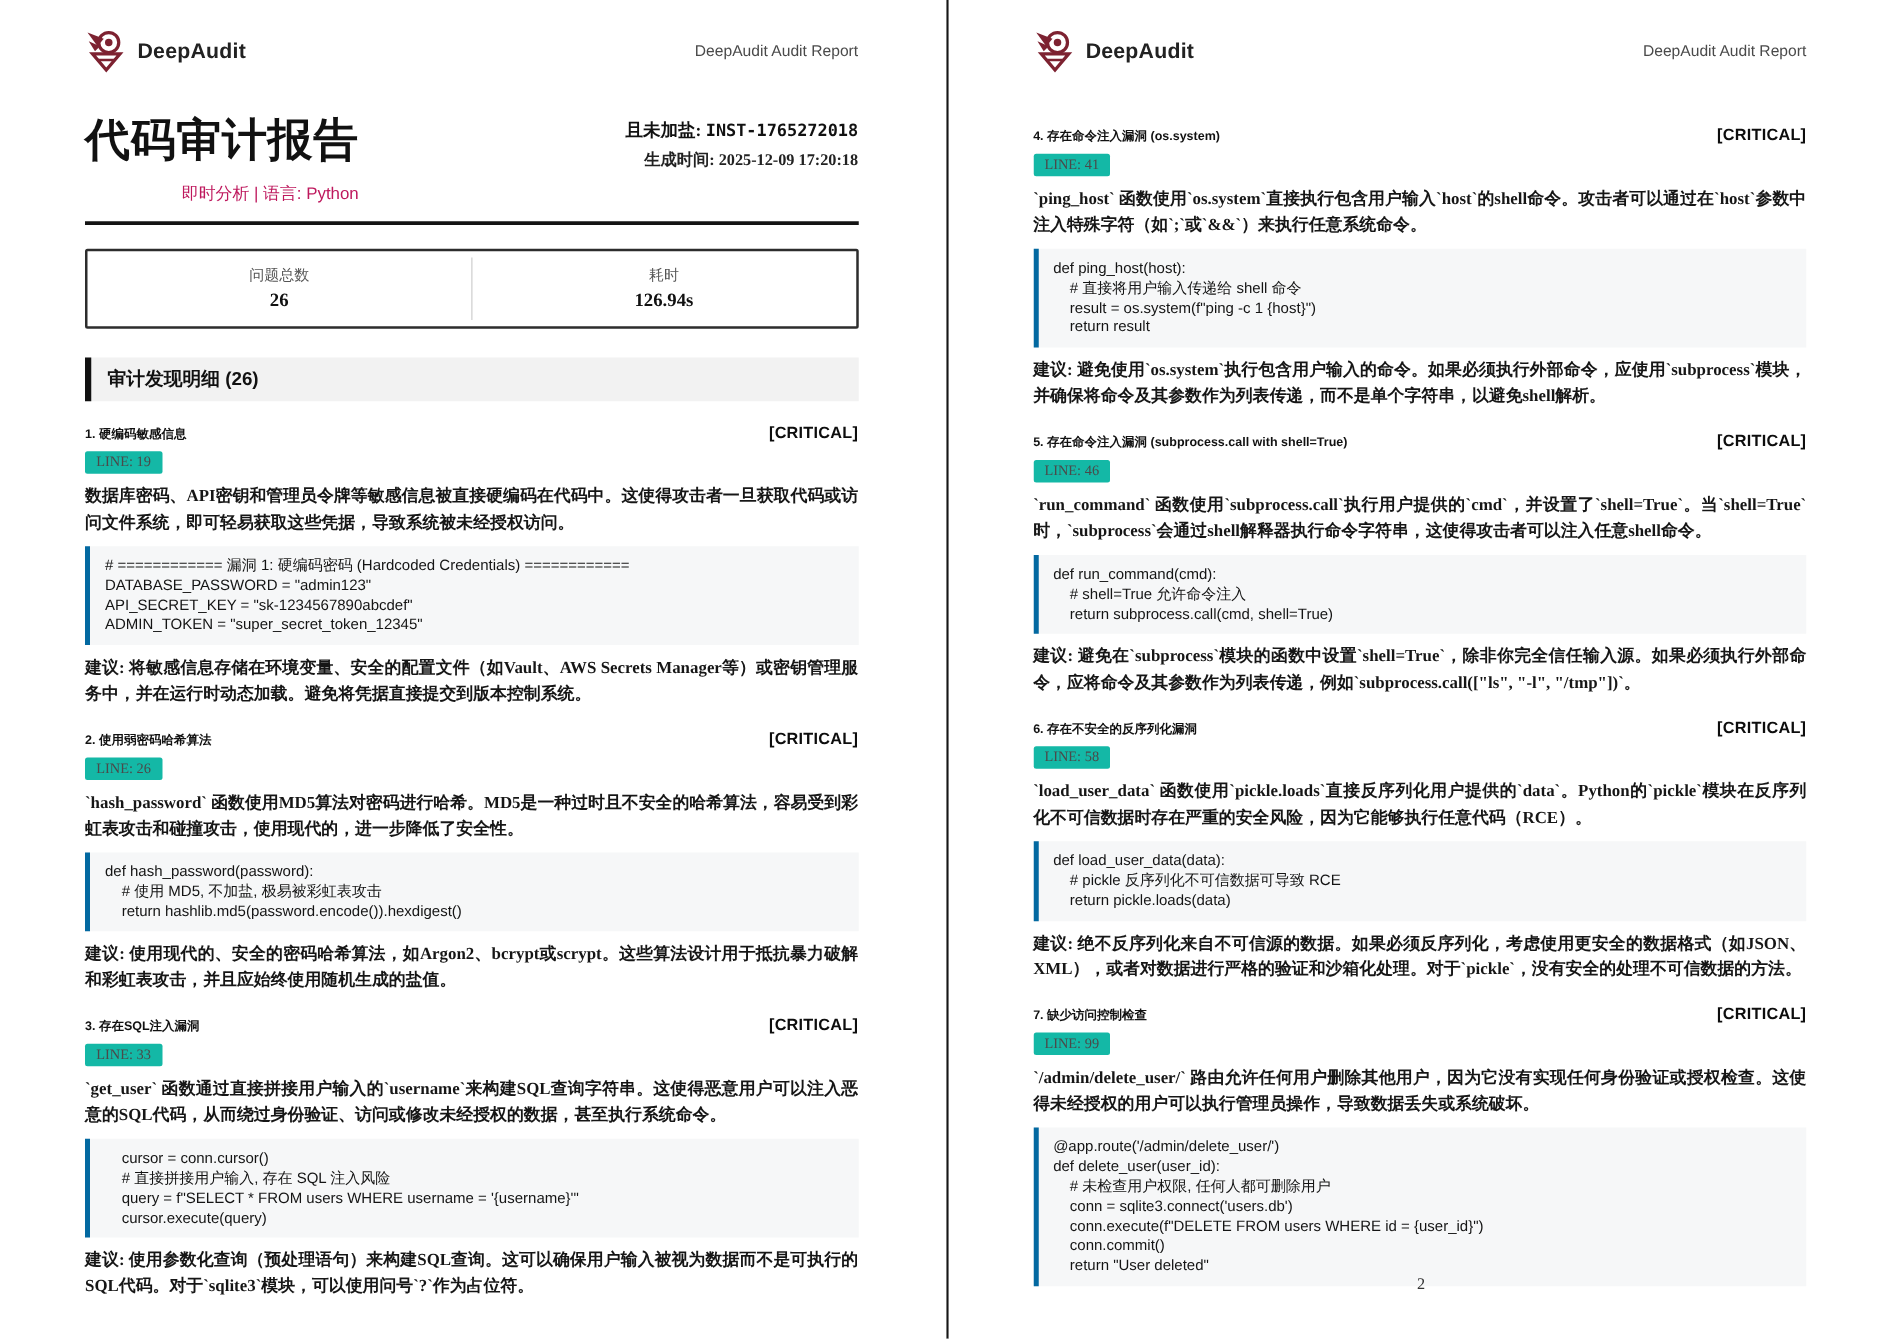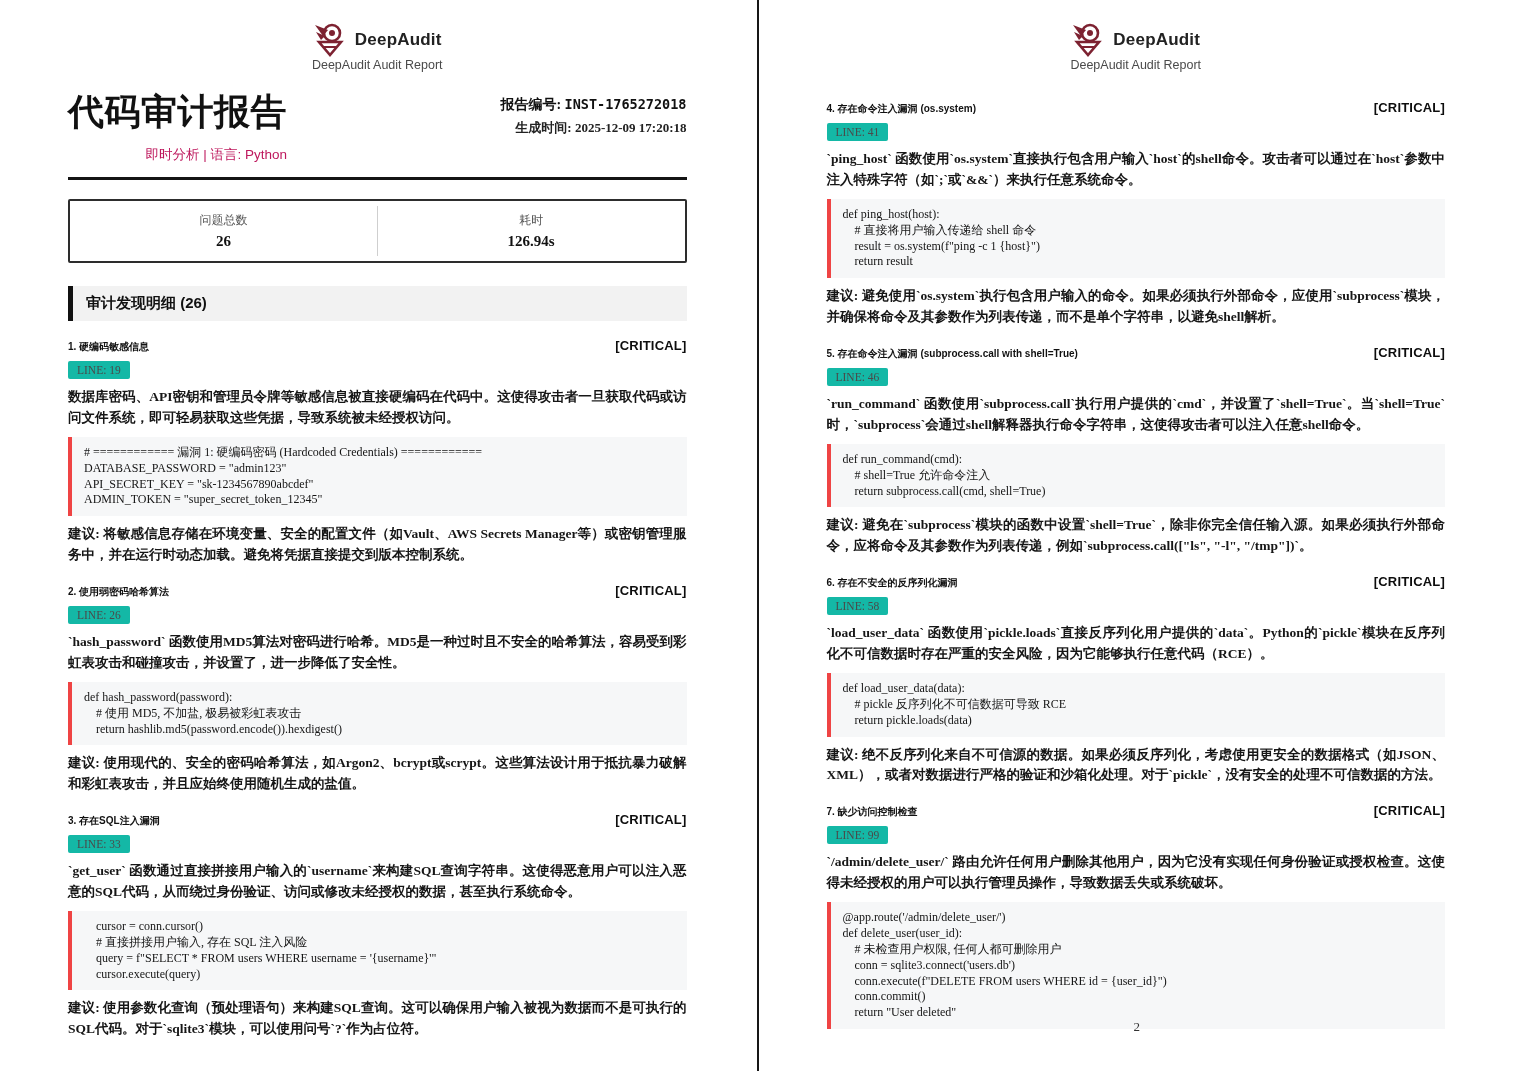--- a/index.html
+++ b/index.html
@@ -24,21 +24,20 @@
     background: #161616;
     flex: 0 0 2px;
   }
   
   .doc-header {
     margin-top: 22px;
     height: 38px;
     display: flex;
     align-items: center;
     justify-content: space-between;
-    flex-direction: column;
   }
   .brand { display: flex; align-items: center; gap: 8px; }
   .brand-name { font-size: 17px; font-weight: 700; color: #222; letter-spacing: .2px; }
   .header-right { font-size: 12.5px; color: #4a4a4a; }
   
   .title-row { margin-top: 28px; display: flex; justify-content: space-between; align-items: flex-start; }
   .report-title { font-size: 36px; font-weight: 800; color: #111; letter-spacing: .5px; }
   .report-subtitle { margin-top: 9px; font-size: 13.5px; color: #be185d; text-align: right; }
   .meta { text-align: right; margin-top: 8px; font-family: "Liberation Serif", "DejaVu Serif", serif; }
   .meta-line1 { font-size: 14px; font-weight: 700; color: #111; }
@@ -94,23 +93,23 @@
     font-weight: 600;
     font-size: 13.5px;
     line-height: 1.55;
     color: #161616;
     text-align: justify;
   }
   .sugg-label { font-weight: 800; }
   .code {
     margin-top: 8px;
     background: #f6f7f8;
-    border-left: 4px solid #ef4444;
+    border-left: 4px solid #0369a1;
     padding: 8px 12px;
-    font-family: Liberation Serif, serif;
+    font-family: Liberation Sans, sans-serif;
     font-size: 12px;
     line-height: 1.32;
     color: #141414;
     white-space: pre;
     overflow: hidden;
   }
   .page-number {
     position: absolute;
     bottom: 36px;
     left: 50%;
@@ -140,21 +139,21 @@
     <span class="header-right">DeepAudit Audit Report</span>
   </div>
 
   <div class="title-row">
     <div>
       <div class="report-title">代码审计报告</div>
       <div class="report-subtitle">即时分析 | 语言: Python</div>
     </div>
     <div class="meta">
       <div class="meta-line1">
-        <span>报告编号:</span>
+        <span>且未加盐:</span>
         <span class="mono-val">INST-1765272018</span>
       </div>
       <div class="meta-line2">
         <span>生成时间:</span>
         <span>2025-12-09 17:20:18</span>
       </div>
     </div>
   </div>
 
   <div class="title-rule"></div>
@@ -185,21 +184,21 @@
 ADMIN_TOKEN = "super_secret_token_12345"</pre>
     <p class="f-sugg"><span class="sugg-label">建议:</span> <span>将敏感信息存储在环境变量、安全的配置文件（如Vault、AWS Secrets Manager等）或密钥管理服务中，并在运行时动态加载。避免将凭据直接提交到版本控制系统。</span></p>
   </section>
 
   <section class="finding">
     <div class="f-head">
       <h3 class="f-title">2. 使用弱密码哈希算法</h3>
       <span class="f-sev">[CRITICAL]</span>
     </div>
     <span class="line-chip">LINE: 26</span>
-    <p class="f-desc">`hash_password` 函数使用MD5算法对密码进行哈希。MD5是一种过时且不安全的哈希算法，容易受到彩虹表攻击和碰撞攻击，并设置了，进一步降低了安全性。</p>
+    <p class="f-desc">`hash_password` 函数使用MD5算法对密码进行哈希。MD5是一种过时且不安全的哈希算法，容易受到彩虹表攻击和碰撞攻击，使用现代的，进一步降低了安全性。</p>
     <pre class="code">def hash_password(password):
     # 使用 MD5, 不加盐, 极易被彩虹表攻击
     return hashlib.md5(password.encode()).hexdigest()</pre>
     <p class="f-sugg"><span class="sugg-label">建议:</span> <span>使用现代的、安全的密码哈希算法，如Argon2、bcrypt或scrypt。这些算法设计用于抵抗暴力破解和彩虹表攻击，并且应始终使用随机生成的盐值。</span></p>
   </section>
 
   <section class="finding">
     <div class="f-head">
       <h3 class="f-title">3. 存在SQL注入漏洞</h3>
       <span class="f-sev">[CRITICAL]</span>

